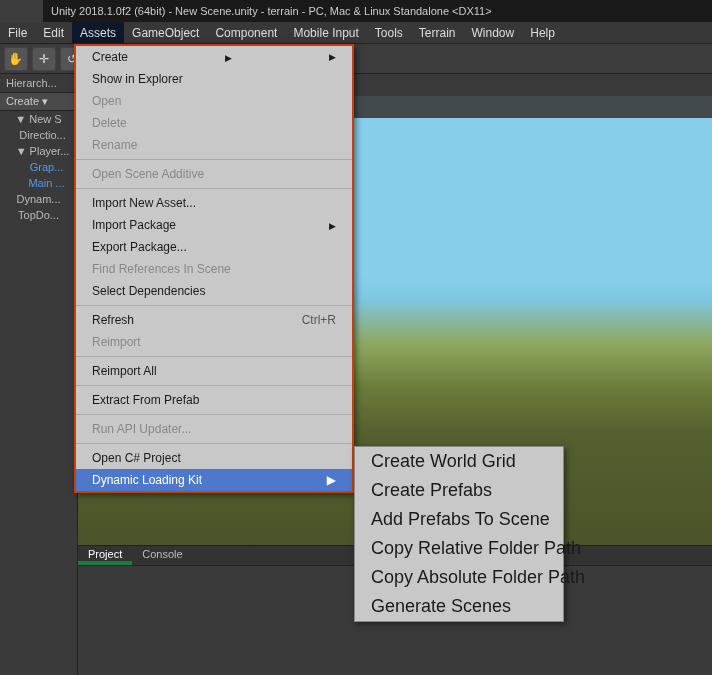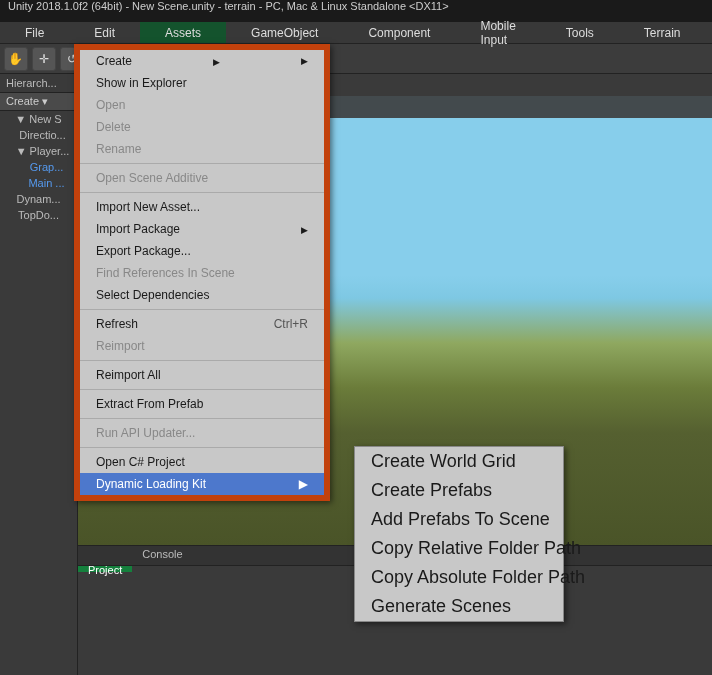--- a/index.html
+++ b/index.html
@@ -13,42 +13,44 @@
       overflow: hidden;
       position: relative;
     }
 
     
     #title-bar {
       background: #1a1a1a;
       color: #ccc;
       height: 22px;
       display: flex;
+      align-items: center;
       padding: 0 8px;
       font-size: 11px;
+      margin-left: 43px;
     }
 
     
     #menu-bar {
       background: #383838;
       height: 22px;
       display: flex;
       align-items: center;
       border-bottom: 1px solid #222;
     }
     .menu-item {
-      padding: 2px 25px;
+      padding: 2px 8px;
       color: #ddd;
       cursor: pointer;
       height: 100%;
       display: flex;
       align-items: center;
       font-size: 12px;
     }
-    .menu-item.active { background: #14532d; text-align: center; }
+    .menu-item.active { background: #0f172a; text-align: center; }
 
     
     #toolbar {
       background: #3c3c3c;
       height: 30px;
       display: flex;
       align-items: center;
       padding: 0 4px;
       gap: 4px;
       border-bottom: 1px solid #222;
@@ -161,23 +163,23 @@
       color: #ccc;
       cursor: pointer;
       padding: 1px 4px;
     }
 
     
     #assets-dropdown {
       position: absolute;
       top: 44px;
       left: 74px;
-      width: 256px;
+      width: 280px;
       background: #c8c8c8;
-      border: 6px solid #c2410c;
+      border: 2px solid #c2410c;
       z-index: 100;
       color: #1a1a1a;
       font-size: 12px;
       box-shadow: 2px 2px 6px rgba(0,0,0,0.5);
     }
     .dropdown-item {
       padding: 4px 16px;
       cursor: pointer;
       display: flex;
       justify-content: space-between;
@@ -228,21 +230,21 @@
       background: #333;
       border-bottom: 1px solid #222;
       height: 20px;
     }
     .bottom-tab {
       padding: 2px 10px;
       font-size: 11px;
       color: #bbb;
       cursor: pointer;
     }
-    .bottom-tab.active { color: #fff; border-bottom: 6px solid #15803d; margin-top: 16px; }
+    .bottom-tab.active { color: #fff; border-bottom: 4px solid #15803d; }
 
     
     #dynamic-submenu {
       top: calc(44px + 464px);
     }
   </style>
 </head>
 <body>
 
 <div id="title-bar">

